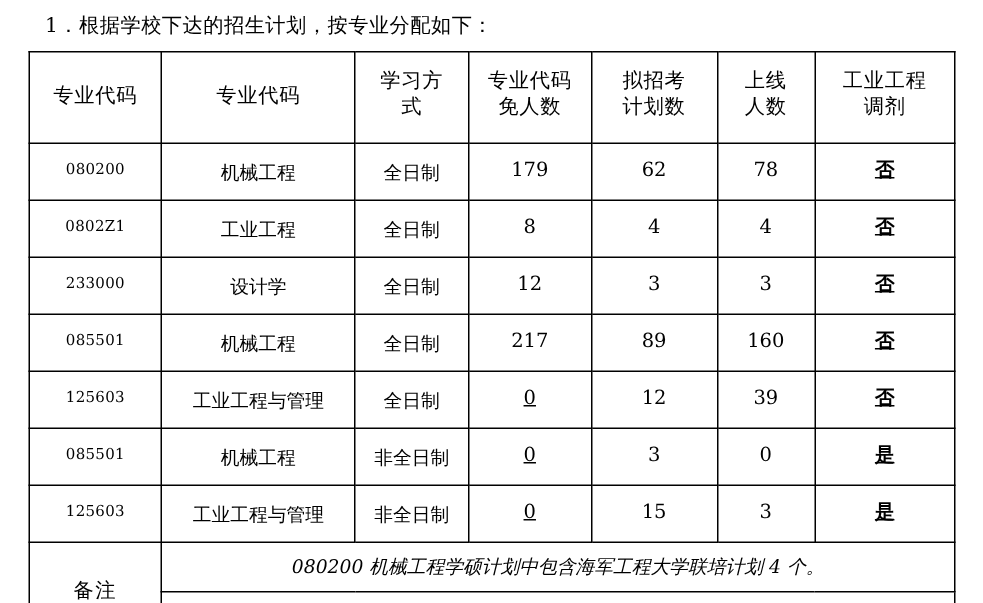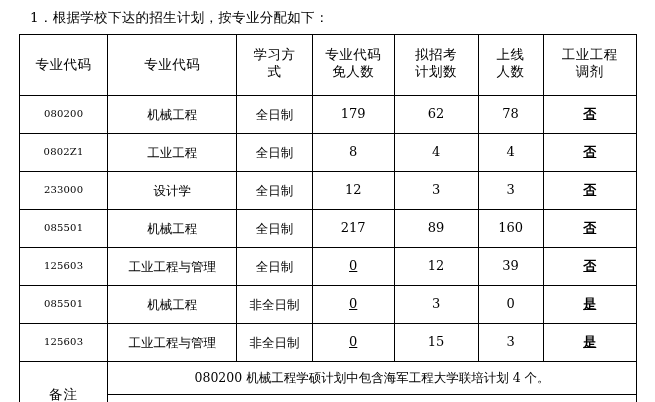--- a/index.html
+++ b/index.html
@@ -69,20 +69,21 @@
   td.remark-label {
     font-size: 13.5px;
     letter-spacing: 1px;
   }
   td.remark-body {
     text-align: left;
     padding: 5px 6px 5px 9px;
     font-size: 12.5px;
     line-height: 1.55;
     height: 26px;
+    font-style: italic;
   }
   .rb-line { white-space: nowrap; }
 </style>
 </head>
 <body>
 
 <div class="page">
 
   <div class="lead">1．根据学校下达的招生计划，按专业分配如下：</div>
 

